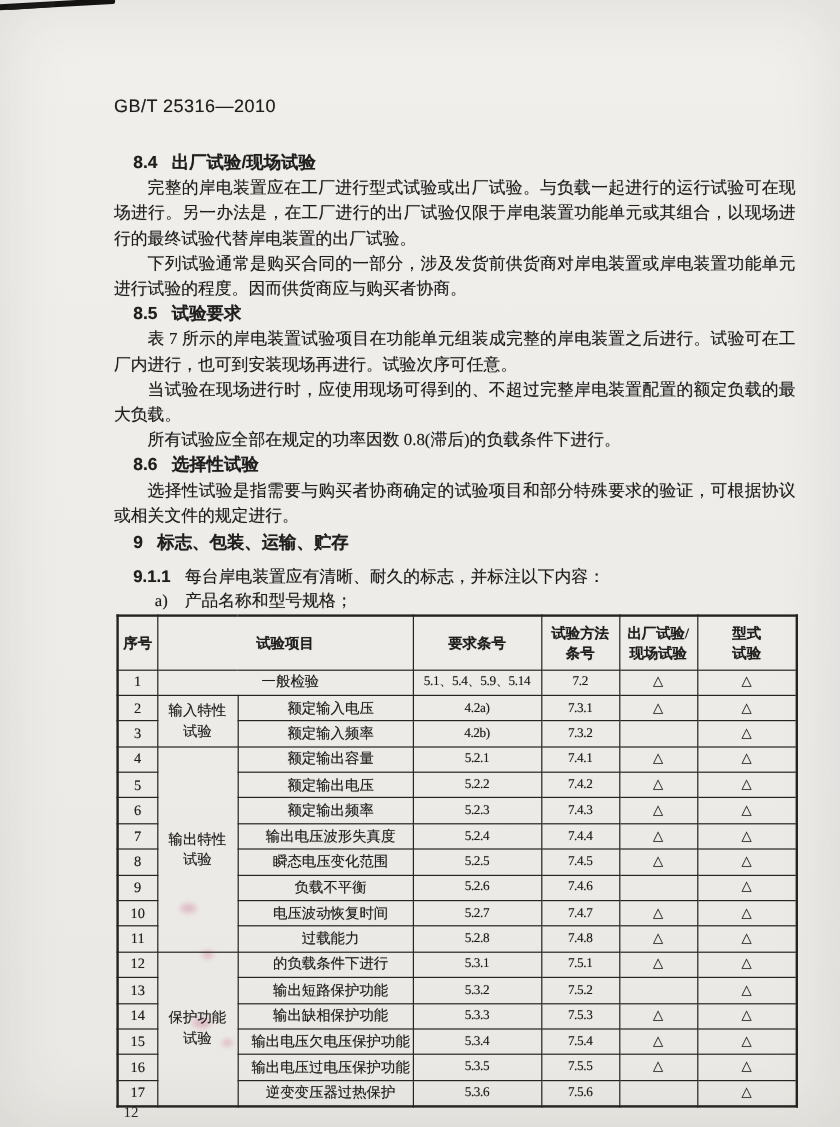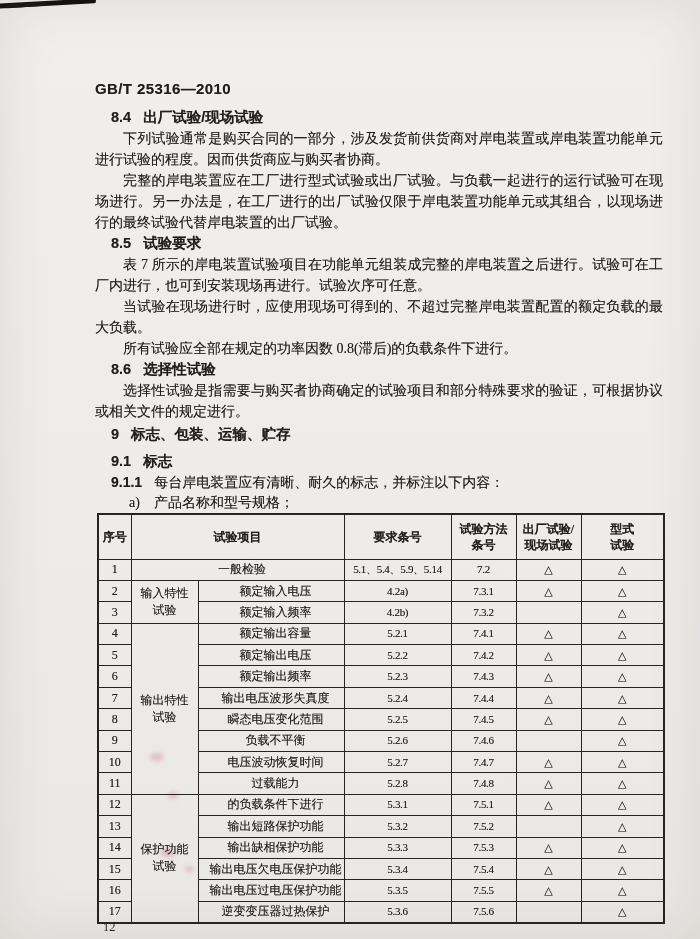--- a/index.html
+++ b/index.html
@@ -21,22 +21,22 @@
     position:absolute; top:3px; left:6px; width:40px; height:4px;
     background:#1a1918; transform:rotate(-4deg); border-radius:2px;
   }
   .smudge { position:absolute; border-radius:50%; filter:blur(2px); background:rgba(197,90,130,0.30); }
   .content {
     position:absolute; left:95px; top:78px; width:568px;
     color:#1f1e1d; text-shadow:0 0 0.6px rgba(31,30,29,0.5);
   }
   .doc-header {
     font-family:"Liberation Sans","DejaVu Sans",sans-serif;
-    font-weight:700; font-size:15px; line-height:21px; letter-spacing:0.4px;
-    margin-bottom:8px;
+    font-weight:400; font-size:15px; line-height:21px; letter-spacing:0.4px;
+    margin-bottom:27px;
   }
   .h2 {
     font-family:"Liberation Sans","DejaVu Sans",sans-serif;
     font-weight:700; font-size:14.5px; line-height:21px;
   }
   .hnum { margin-right:12px;padding-left:16px; }
   .bold { font-weight:700; font-family:Liberation Sans, sans-serif; }
   p.body {
     margin:0; font-size:14px; line-height:21px; text-indent:2em;
     text-align:justify;
@@ -87,42 +87,39 @@
   <div class="smudge" style="left:185px;top:866px;width:9px;height:6px;"></div>
 </div>
 
 <div class="content">
 
   <div class="doc-header">GB/T 25316—2010</div>
 
   <div class="h2">
     <span class="hnum">8.4</span><span>出厂试验/现场试验</span>
   </div>
+  <p class="body">完整的岸电装置应在工厂进行型式试验或出厂试验。与负载一起进行的运行试验可在现场进行。另一办法是，在工厂进行的出厂试验仅限于岸电装置功能单元或其组合，以现场进行的最终试验代替岸电装置的出厂试验。</p>
   <p class="body">下列试验通常是购买合同的一部分，涉及发货前供货商对岸电装置或岸电装置功能单元进行试验的程度。因而供货商应与购买者协商。</p>
-  <p class="body">完整的岸电装置应在工厂进行型式试验或出厂试验。与负载一起进行的运行试验可在现场进行。另一办法是，在工厂进行的出厂试验仅限于岸电装置功能单元或其组合，以现场进行的最终试验代替岸电装置的出厂试验。</p>
 
   <div class="h2">
     <span class="hnum">8.5</span><span>试验要求</span>
   </div>
   <p class="body">表 7 所示的岸电装置试验项目在功能单元组装成完整的岸电装置之后进行。试验可在工厂内进行，也可到安装现场再进行。试验次序可任意。</p>
   <p class="body">当试验在现场进行时，应使用现场可得到的、不超过完整岸电装置配置的额定负载的最大负载。</p>
   <p class="body">所有试验应全部在规定的功率因数 0.8(滞后)的负载条件下进行。</p>
 
   <div class="h2">
     <span class="hnum">8.6</span><span>选择性试验</span>
   </div>
   <p class="body">选择性试验是指需要与购买者协商确定的试验项目和部分特殊要求的验证，可根据协议或相关文件的规定进行。</p>
 
   <div class="h2 h-chapter">
     <span class="hnum">9</span><span>标志、包装、运输、贮存</span>
   </div>
 
-  <div class="h2">
-    <span class="hnum">9.1</span><span>标志</span>
-  </div>
 
   <p class="clause">
     <span class="bold hnum">9.1.1</span><span>每台岸电装置应有清晰、耐久的标志，并标注以下内容：</span>
   </p>
   <p class="list-a">a)　产品名称和型号规格；</p>
 
 
   <table class="t7">
     <colgroup>
       <col style="width:33px">

